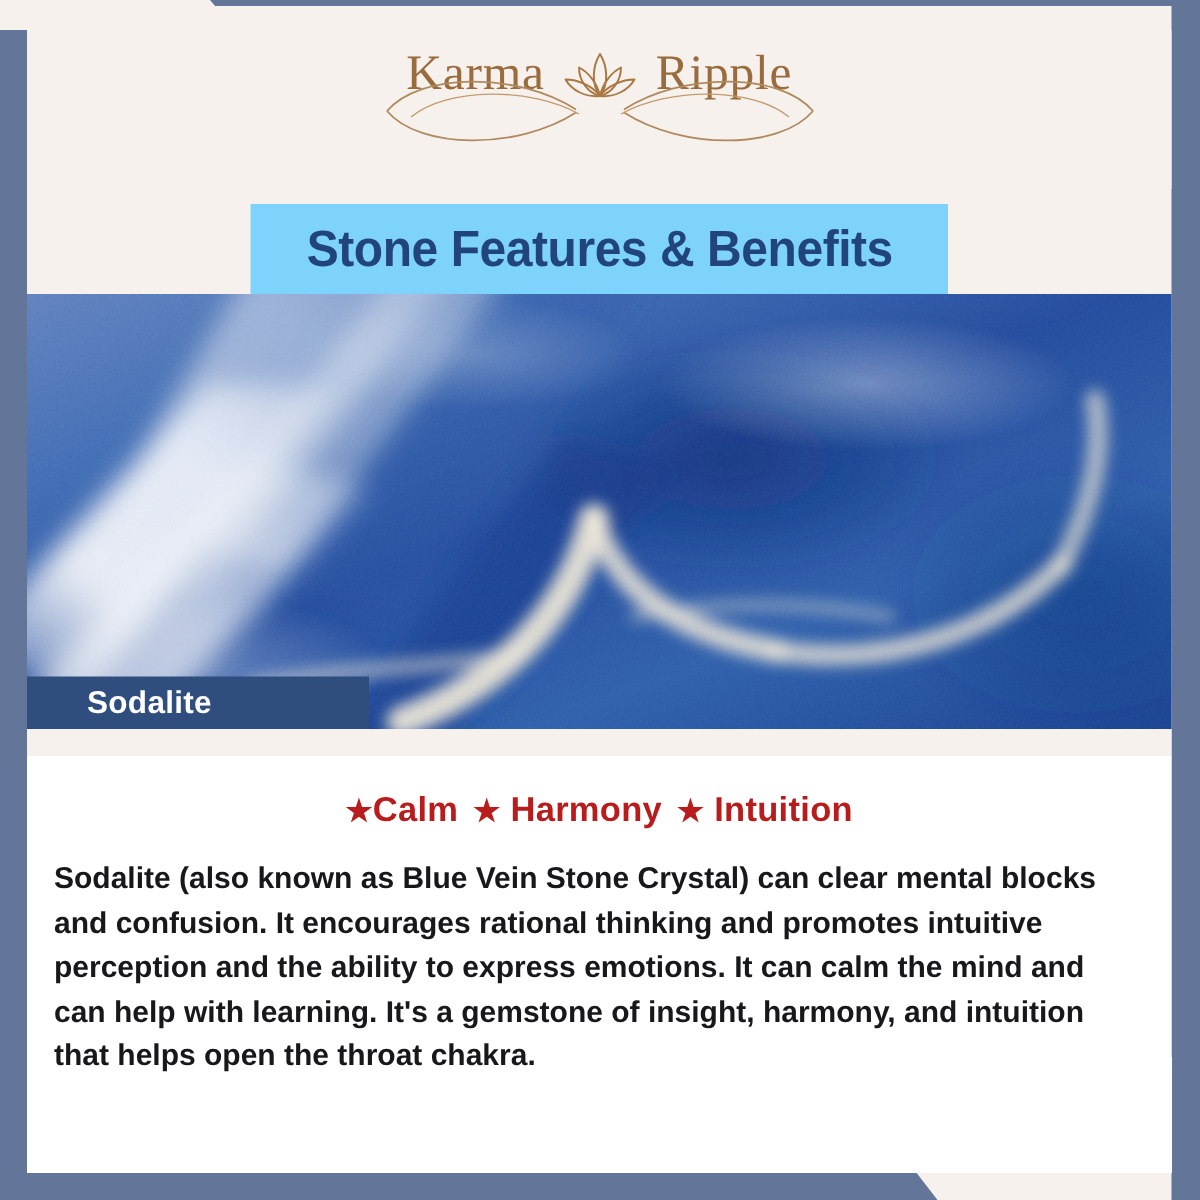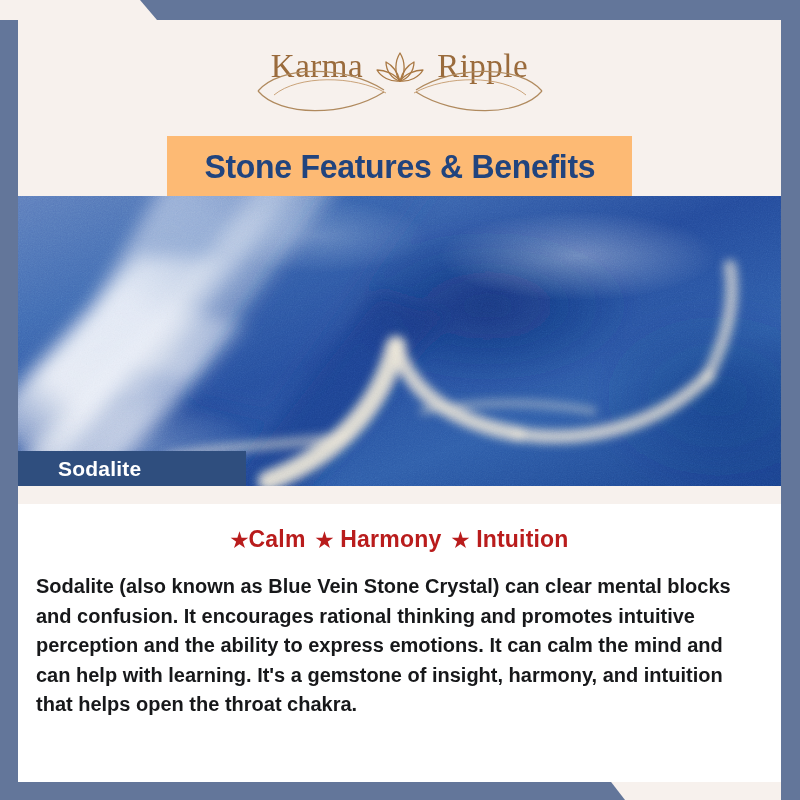--- a/index.html
+++ b/index.html
@@ -28,39 +28,39 @@
     background:#63769a;
     -webkit-clip-path:polygon(0 0,608px 0,625px 22px,0 22px);
     clip-path:polygon(0 0,608px 0,625px 22px,0 22px);
   }
   .frame-left-mask{
     position:absolute;left:0;top:0;width:18px;height:20px;background:#f7f1ed;
   }
 
   
   .header{
-    position:absolute;left:18px;top:21px;width:763px;height:122px;
+    position:absolute;left:18px;top:4px;width:763px;height:122px;
     background:#f7f1ed;
   }
   .logo{
     position:absolute;left:0;right:0;top:22px;
     display:flex;align-items:center;justify-content:center;
   }
   .logo-text{
     font-family:"Liberation Serif", serif;
     font-size:33px;color:#9a6b3c;letter-spacing:.5px;line-height:1;
   }
   .logo-mark{width:70px;height:46px;margin:0 2px;display:block;}
   .logo-swash{position:absolute;left:50%;top:18px;transform:translateX(-50%);
     width:300px;height:60px;pointer-events:none;}
 
   
   .title-band{
     position:absolute;left:167px;top:136px;width:465px;height:60px;
-    background:#fdba74;
+    background:#7dd3fc;
     display:flex;align-items:center;justify-content:center;
   }
   .title-text{
     font-family:"Liberation Sans", sans-serif;
     font-weight:bold;font-size:34px;color:#21447e;
     letter-spacing:-0.3px;transform:scaleX(.94);transform-origin:center;
     white-space:nowrap;
   }
 
   

